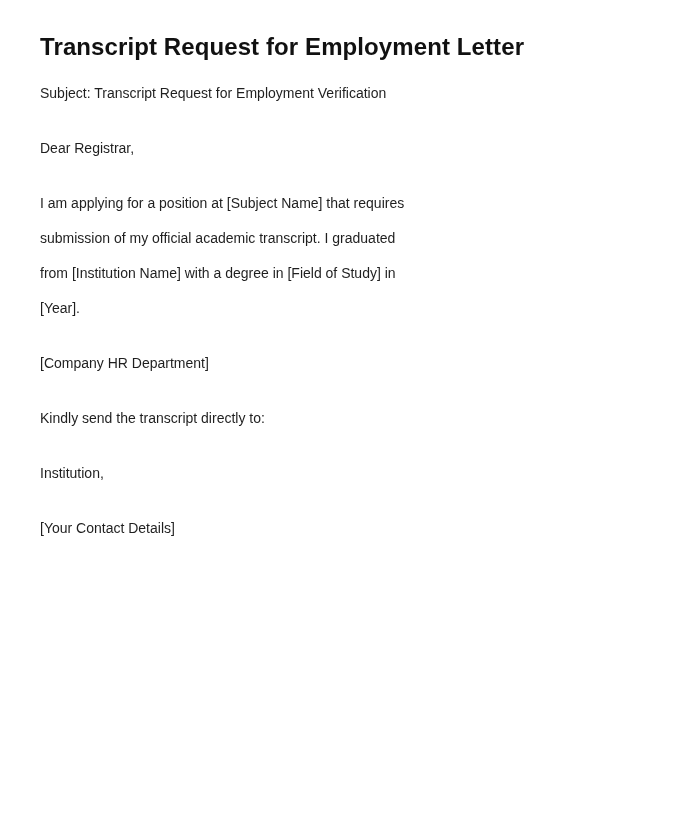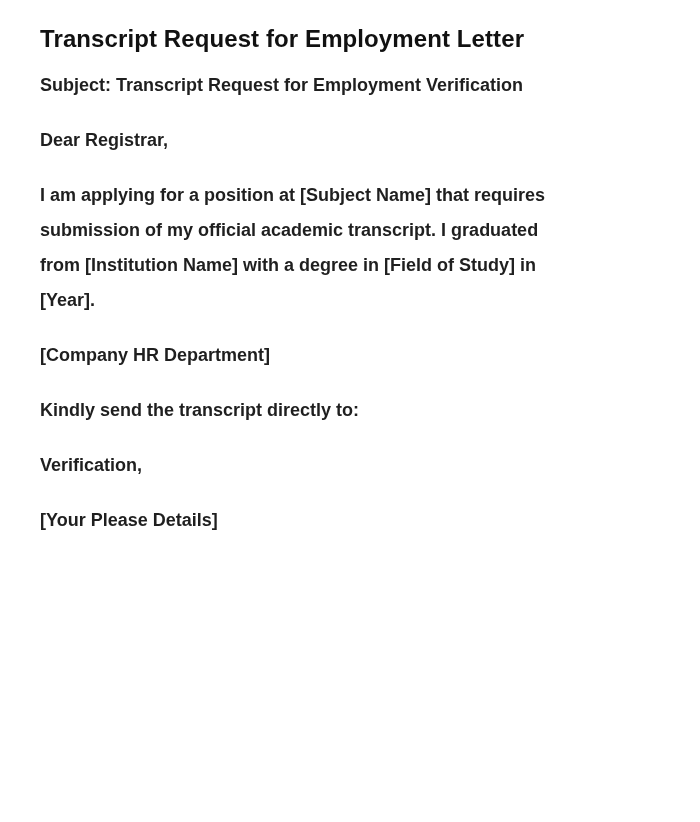--- a/index.html
+++ b/index.html
@@ -11,35 +11,35 @@
     width: 700px;
     height: 822px;
     overflow: hidden;
     font-family: "Liberation Sans", "DejaVu Sans", sans-serif;
     color: #1f1f1f;
     -webkit-font-smoothing: antialiased;
   }
   main.letter {
     box-sizing: border-box;
     width: 700px;
-    padding: 24px 40px 0 40px;
+    padding: 32px 40px 0 40px;
   }
   h1.letter-heading {
     margin: 0 0 15px 0;
     font-size: 24px;
     line-height: 29px;
     font-weight: 700;
     color: #111111;
     letter-spacing: 0.1px;
   }
   p.letter-par {
     margin: 0 0 20px 0;
-    font-size: 18px;
+    font-size: 14px;
     line-height: 35px;
-    font-weight: 700;
+    font-weight: 400;
     white-space: pre-line; 
     max-width: 620px;
   }
 </style>
 </head>
 <body>
 
 <main class="letter">
   <h1 class="letter-heading">Transcript Request for Employment Letter</h1>
 
@@ -51,17 +51,17 @@
 submission of my official academic transcript. I graduated
 from [Institution Name] with a degree in [Field of Study] in
 [Year].</p>
 
   <p class="letter-par">[Company HR Department]</p>
 
   <p class="letter-par">Kindly send the transcript directly to:</p>
 
 
 
-  <p class="letter-par">Verification,</p>
+  <p class="letter-par">Institution,</p>
 
 
-  <p class="letter-par">[Your Please Details]</p>
+  <p class="letter-par">[Your Contact Details]</p>
 </main>
 
 </body></html>

